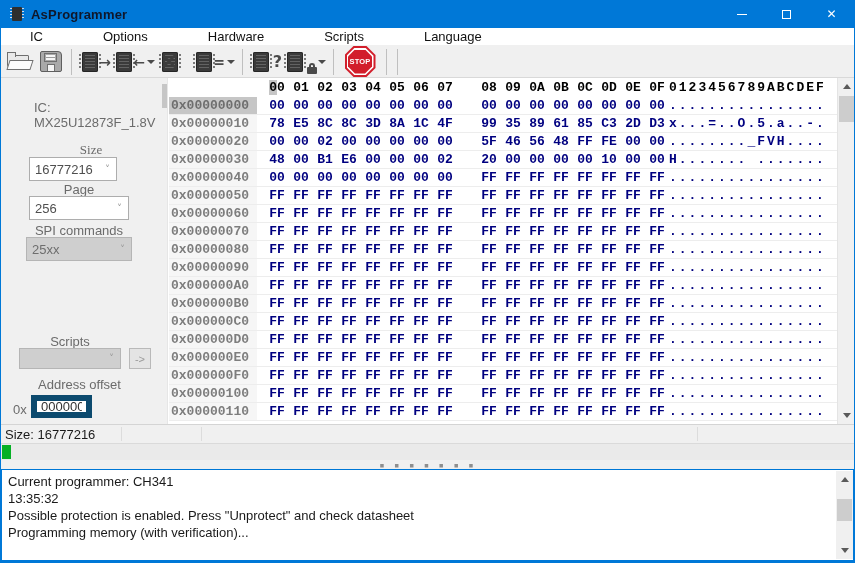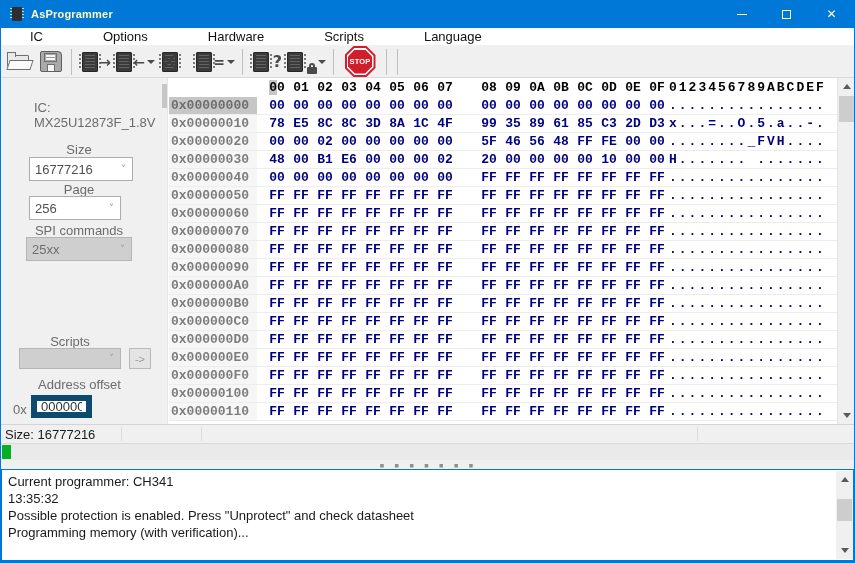--- a/index.html
+++ b/index.html
@@ -9,21 +9,21 @@
     border-left:1px solid #0078d7; border-right:1px solid #0078d7; border-bottom:2px solid #0078d7;
     background:#f0f0f0; overflow:hidden;
   }
   
   .titlebar { height:28px; background:#0078d7; display:flex; align-items:center; flex:none; }
   .app-icon { width:16px; height:16px; margin:0 6px 0 8px; position:relative; }
   .app-icon .body { position:absolute; left:3px; top:1px; width:10px; height:14px; background:#2e2e2e; border-radius:1px; }
   .app-icon .body::before, .app-icon .body::after { content:""; position:absolute; top:1px; bottom:1px; width:2px;
     background-image:repeating-linear-gradient(to bottom,#cfd8e6 0 1px, transparent 1px 3px); }
   .app-icon .body::before { left:-2px; } .app-icon .body::after { right:-2px; }
-  .title-text { color:#fef9c3; font-weight:bold; font-size:11px; letter-spacing:.2px; }
+  .title-text { color:#0f172a; font-weight:bold; font-size:13px; letter-spacing:.2px; }
   .win-controls { margin-left:auto; display:flex; height:100%; }
   .win-btn { width:45px; height:100%; display:flex; align-items:center; justify-content:center; color:#fff; font-size:12px; }
   .glyph-min { width:10px; height:1px; background:#fff; }
   .glyph-max { width:9px; height:9px; border:1px solid #fff; }
   
   .menubar { height:18px; background:#fff; display:flex; align-items:center; flex:none; font-size:13px; color:#111; border-bottom:1px solid #f0f0f0; }
   .menu-item { padding:0 20px; height:100%; display:flex; align-items:center;margin-left:20px; }
   .menu-item:first-child { padding-left:9px; }
   
   .toolbar { height:32px; background:#f0f0f0; display:flex; align-items:center; flex:none; border-bottom:1px solid #d9d9d9; padding-left:3px; }
@@ -225,28 +225,28 @@
     <div class="tsep"></div>
 
     <div class="tsep"></div>
   </div>
 
   <div class="main">
     <div class="sidebar">
       <div class="sb-abs" style="left:33px; top:22px;">IC:</div>
       <div class="sb-abs" style="left:33px; top:37px;">MX25U12873F_1.8V</div>
 
-      <div class="sb-abs sb-label" style="left:28px; top:64px; width:100px;">Size</div>
-      <div class="combo" style="left:28px; top:79px; width:104px;">
+      <div class="sb-abs sb-label" style="left:40px; top:64px; width:100px;font-family:Liberation Serif, serif;">Size</div>
+      <div class="combo" style="left:28px; top:79px; width:88px;">
         <span>16777216</span>
           <span class="chev">˅</span>
       </div>
 
       <div class="sb-abs sb-label" style="left:28px; top:104px; width:100px;">Page</div>
-      <div class="combo" style="left:28px; top:118px; width:92px;">
+      <div class="combo" style="left:28px; top:118px; width:100px;">
         <span>256</span>
           <span class="chev">˅</span>
       </div>
 
       <div class="sb-abs sb-label" style="left:22px; top:145px; width:112px;">SPI commands</div>
       <div class="combo disabled" style="left:25px; top:159px; width:106px;">
         <span>25xx</span>
           <span class="chev">˅</span>
       </div>
 

